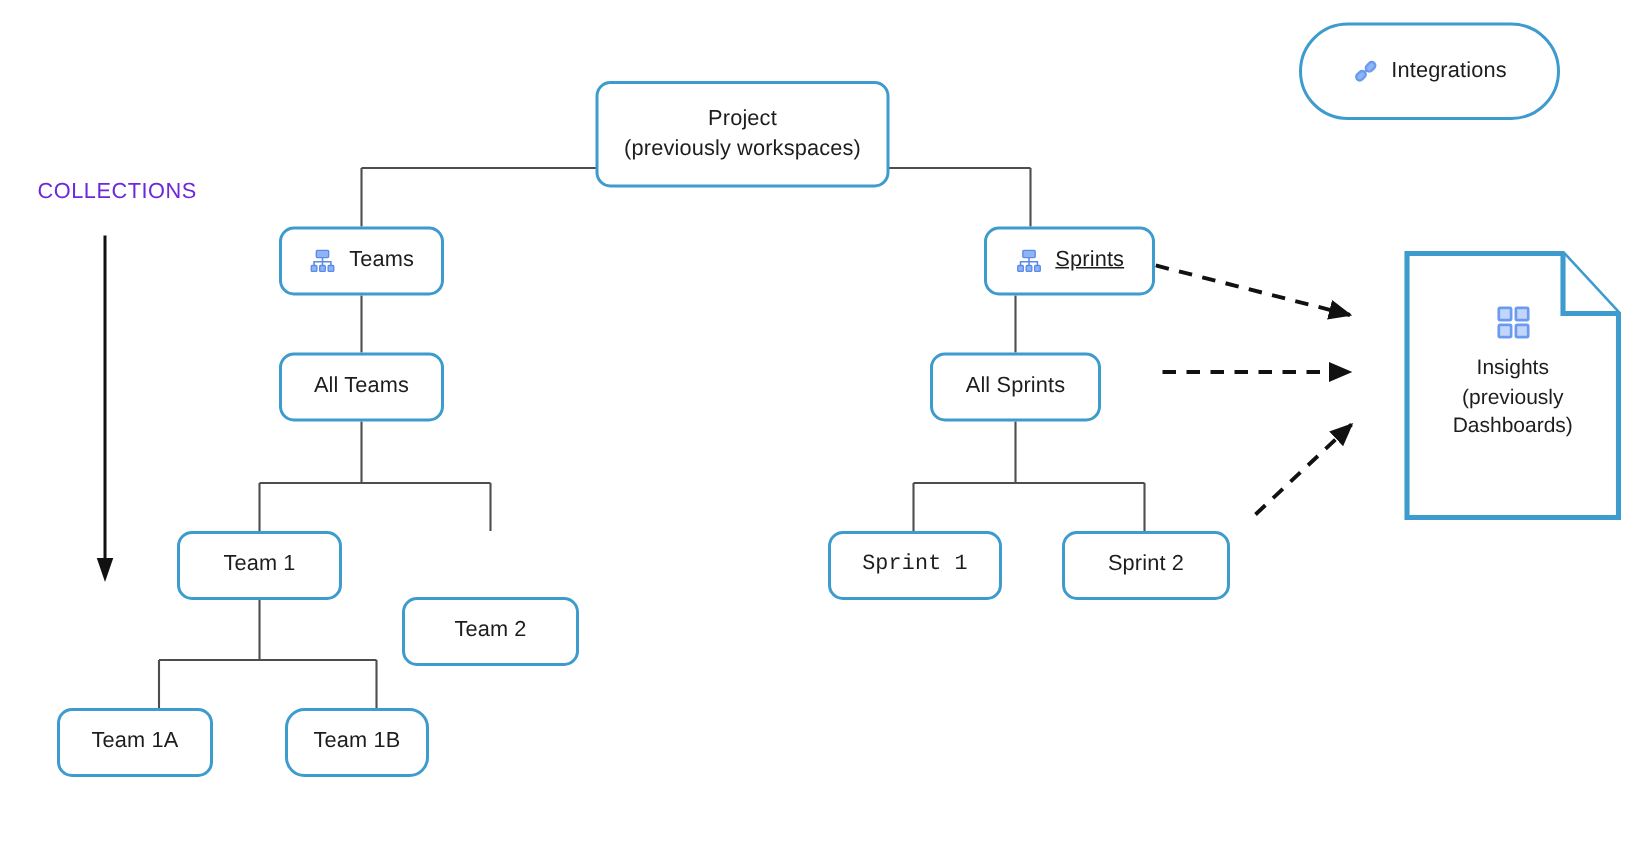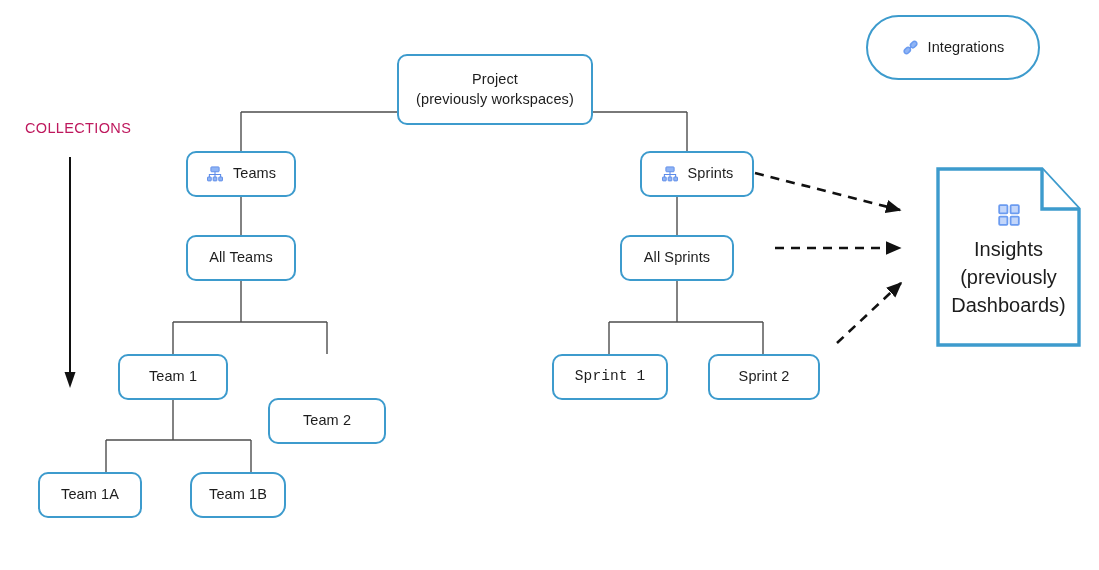--- a/index.html
+++ b/index.html
@@ -68,31 +68,31 @@
     position: absolute;
     left: 0;
     top: 36px;
     width: 100%;
     display: flex;
     flex-direction: column;
     align-items: center;
     gap: 8px;
   }
   .doc .doc-label {
-    font-size: 20px;
+    font-size: 14px;
     line-height: 1.4;
     color: #1d1d1d;
     text-align: center;
     white-space: pre-line;
   }
   .collections-label {
     position: absolute;
     font-size: 14.5px;
     letter-spacing: .35px;
-    color: #be185d;
+    color: #6d28d9;
     white-space: nowrap;
   }
   .icon {
     display: inline-flex;
     align-items: center;
     justify-content: center;
     flex: 0 0 auto;
   }
 </style>
 </head>
@@ -181,21 +181,21 @@
         <g stroke="#5b8ae8" stroke-width="1.4" fill="none">
           <path d="M12 9 L12 12.6"></path>
           <path d="M4.5 16 L4.5 12.6 L19.5 12.6 L19.5 16"></path>
           <path d="M12 12.6 L12 16"></path>
         </g>
       </svg>
     </span>
     <span class="label">Teams</span>
   </div>
 
-  <div class="node icon-node" style="left:640px; top:151px; width:114px; height:46px;">
+  <div class="node icon-node" style="left:656px; top:151px; width:114px; height:46px;text-decoration:underline;">
     <span class="icon">
       <svg width="18" height="18" viewBox="0 0 24 24" xmlns="http://www.w3.org/2000/svg">
         <g fill="#8fb4f5" stroke="#5b8ae8" stroke-width="1.2">
           <rect x="6.5" y="2.5" width="11" height="6.5" rx="1"></rect>
           <rect x="2" y="16" width="5" height="5.2" rx="0.8"></rect>
           <rect x="9.5" y="16" width="5" height="5.2" rx="0.8"></rect>
           <rect x="17" y="16" width="5" height="5.2" rx="0.8"></rect>
         </g>
         <g stroke="#5b8ae8" stroke-width="1.4" fill="none">
           <path d="M12 9 L12 12.6"></path>

